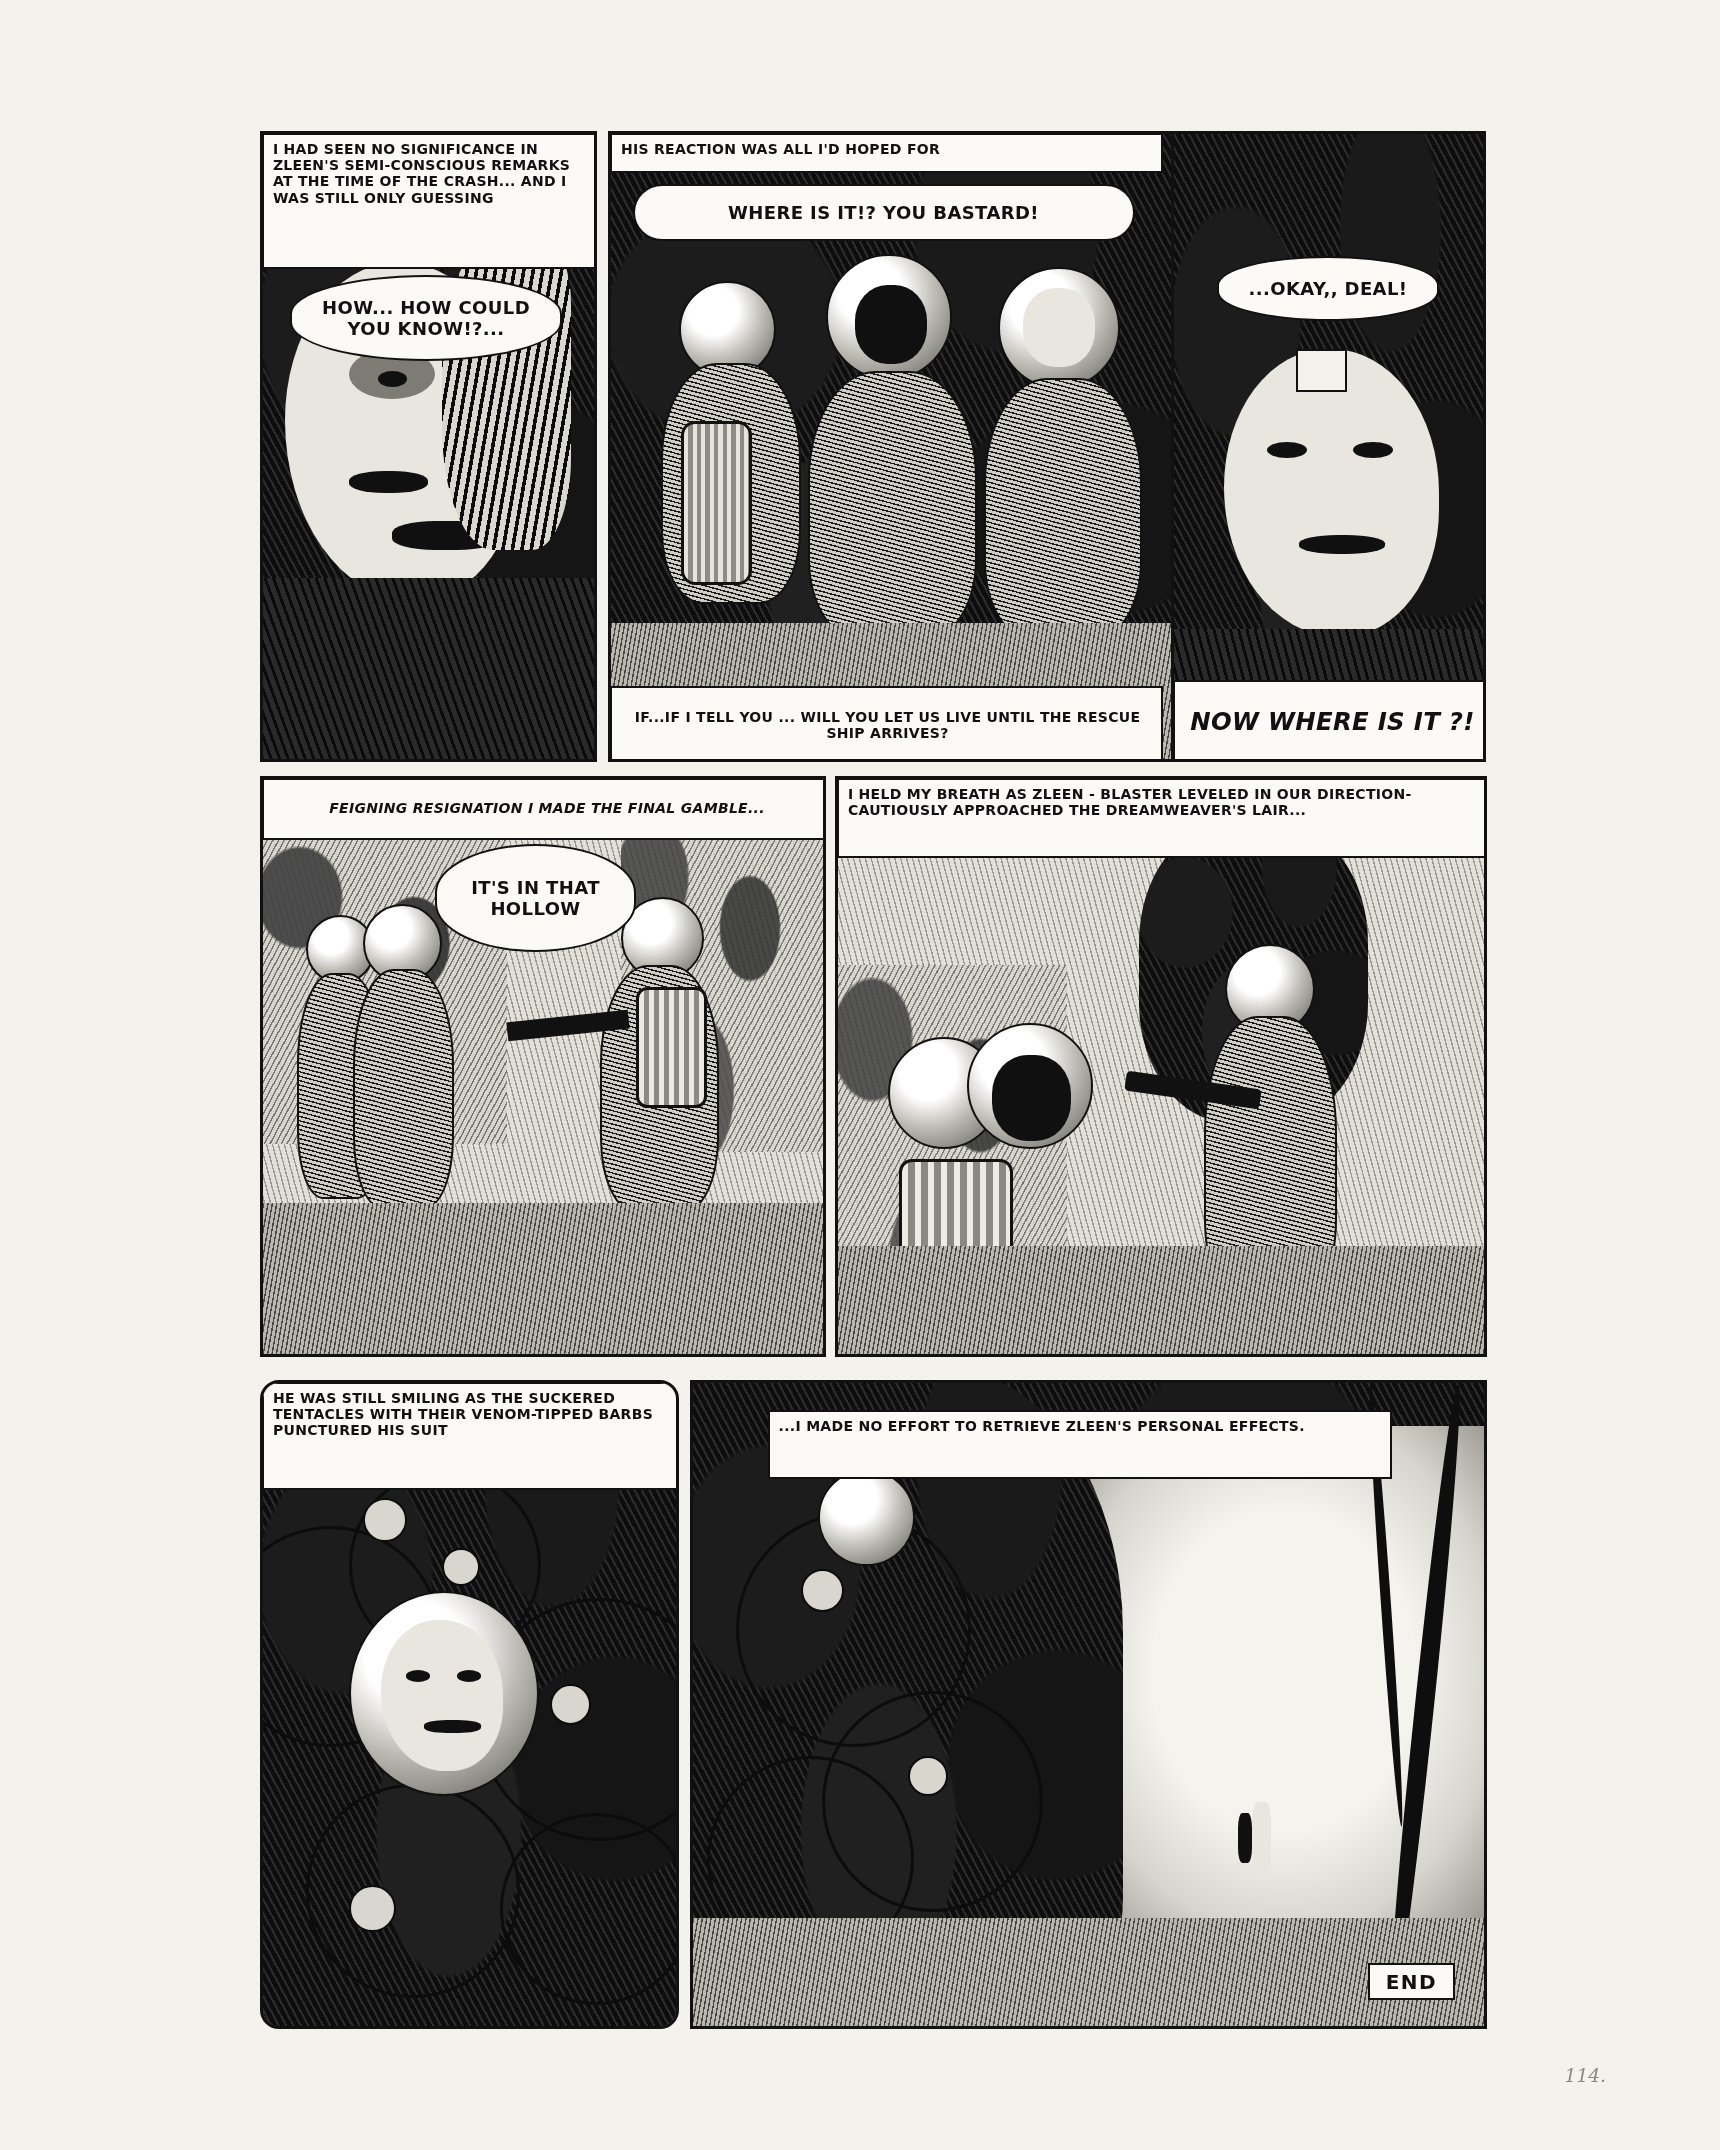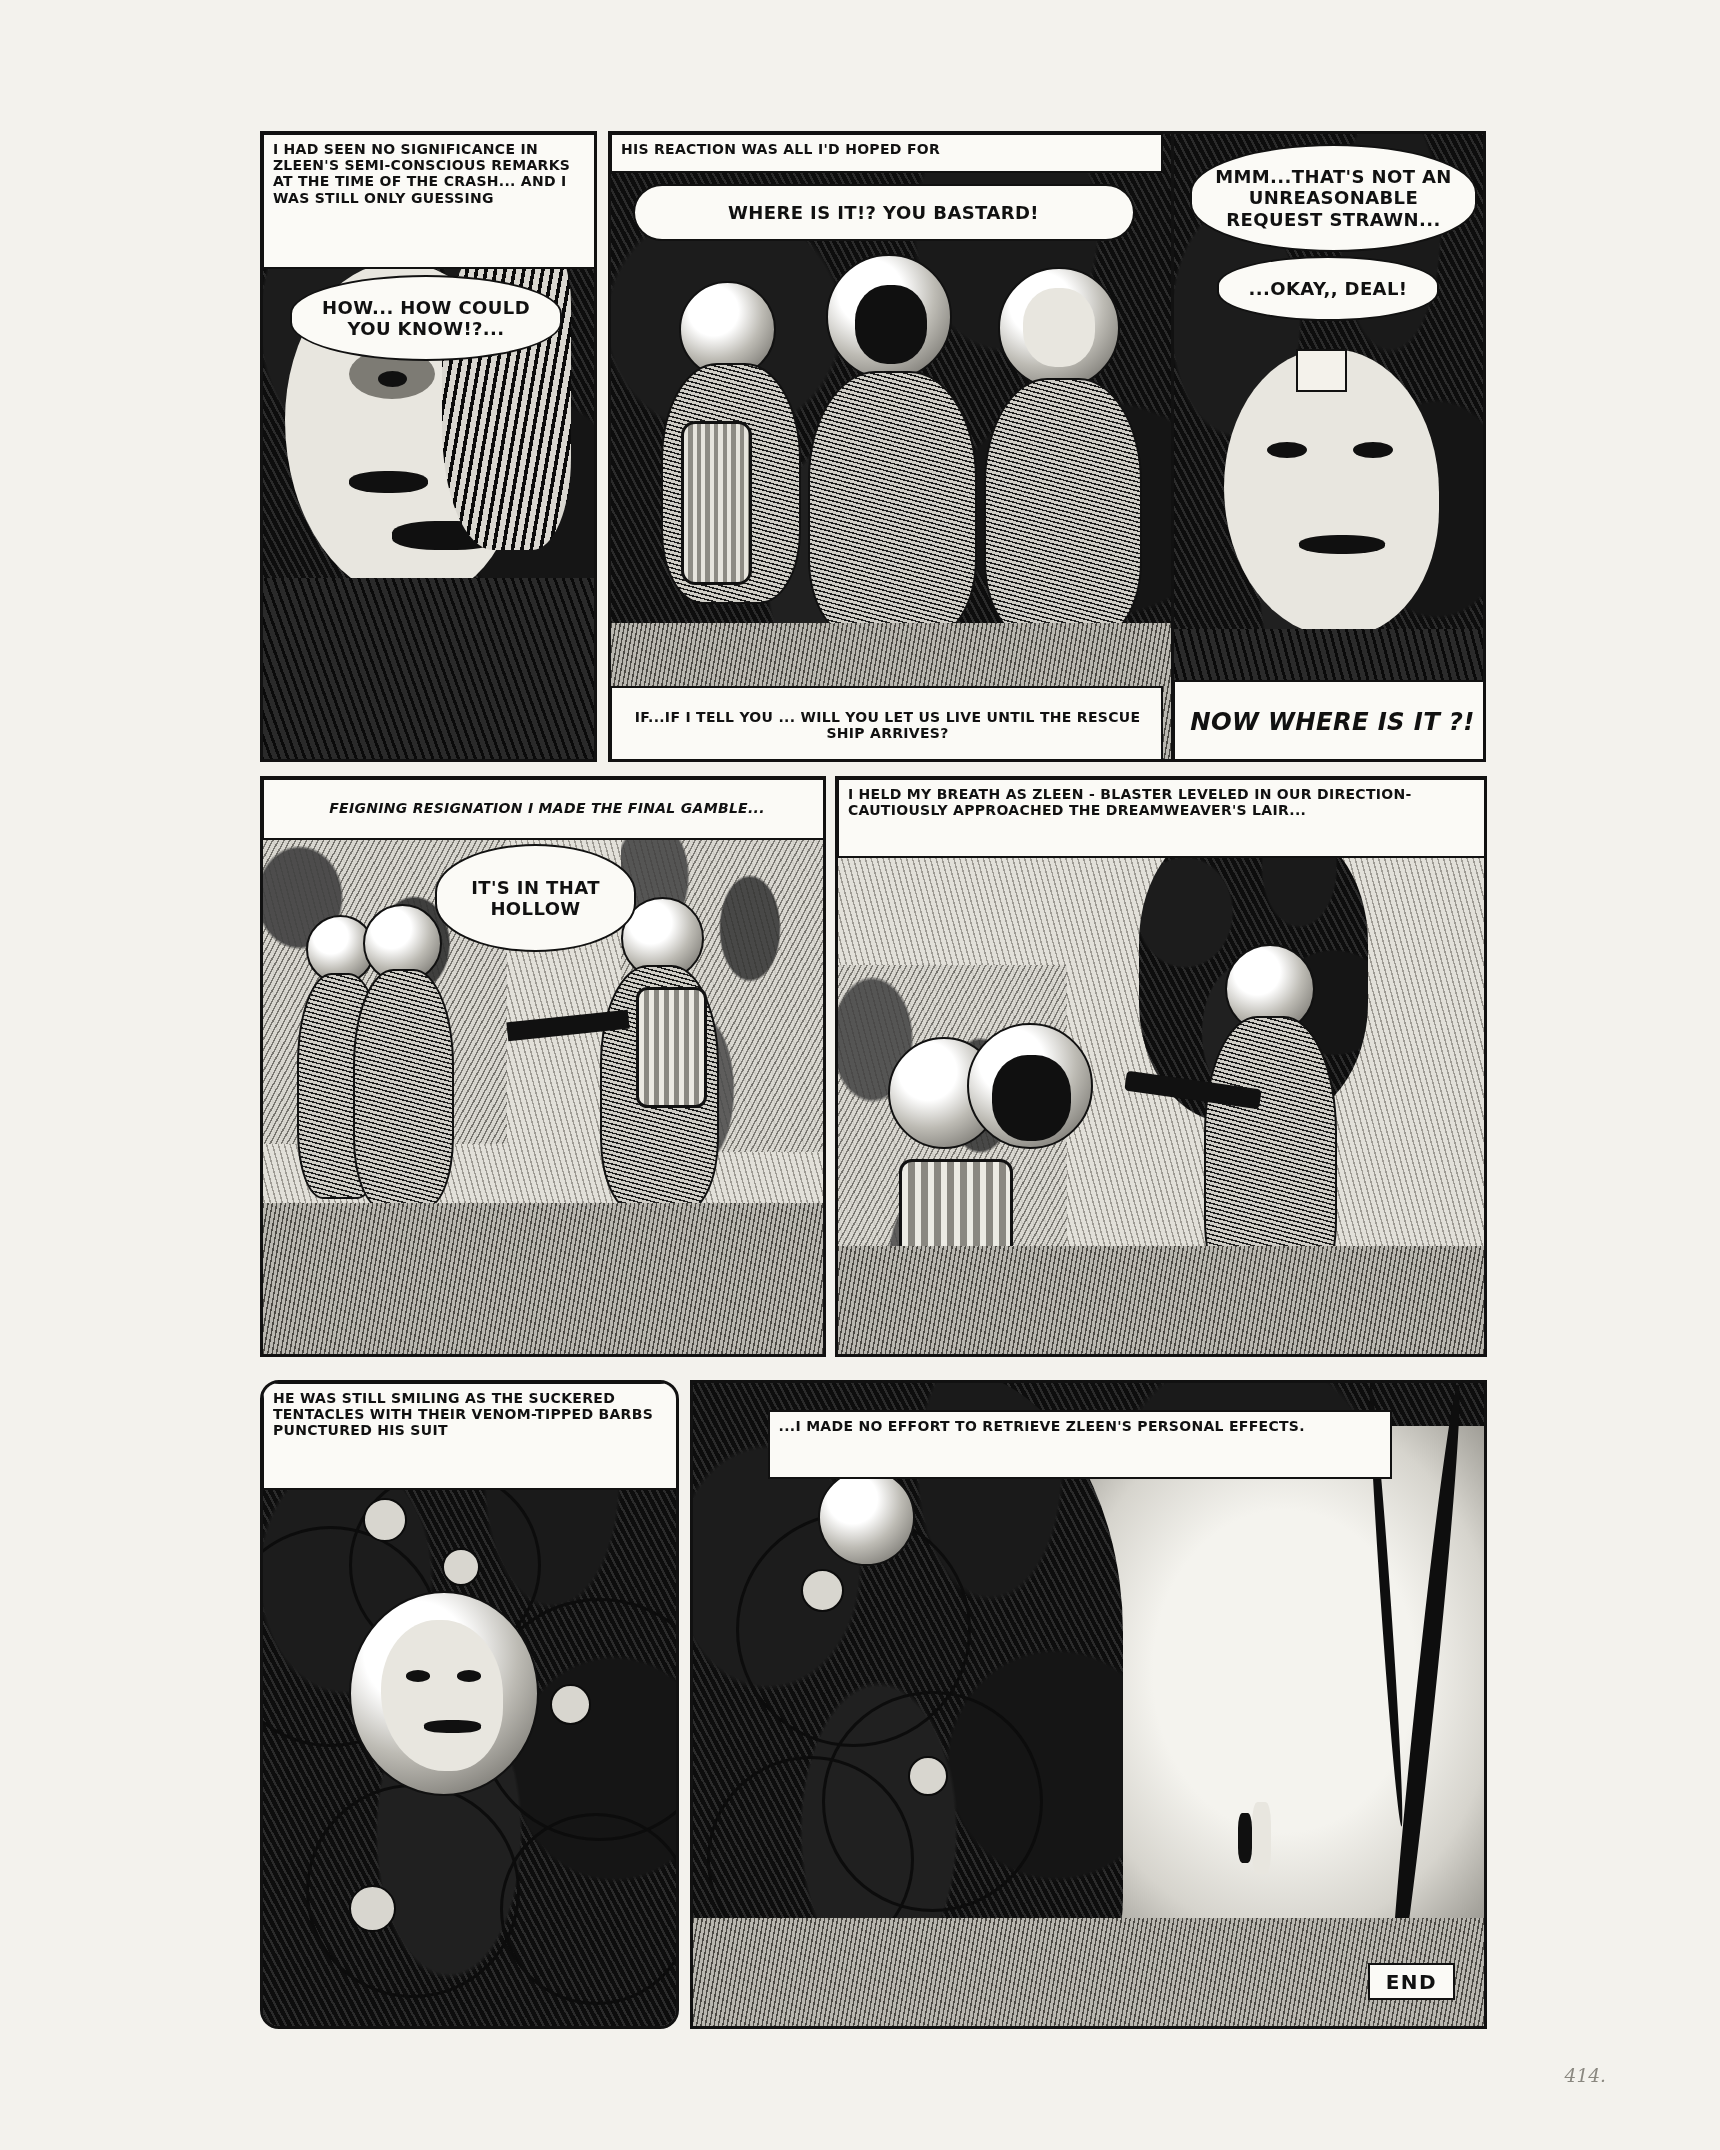--- a/index.html
+++ b/index.html
@@ -221,21 +221,20 @@
       <div class="foliage-dark" style="inset:0;"></div>
       <div class="blob light" style="left:50px; top:215px; width:215px; height:287px; border-radius:48% 50% 44% 52%;"></div>
       <div class="blob" style="left:93px; top:308px; width:40px; height:16px;"></div>
       <div class="blob" style="left:179px; top:308px; width:40px; height:16px;"></div>
       <div class="blob" style="left:125px; top:401px; width:86px; height:18.6px; border-radius:45%;"></div>
       <div style="position:absolute; left:122px; top:215px; width:47px; height:39px; background:#f4f2eb; border:2.9px solid #111;"></div>
       <div style="position:absolute; left:0; top:495px; width:315px; height:136px;
                   background: repeating-linear-gradient(75deg,#0a0a0a 0 2.9px,#2b2b2b 2.9px 8px);"></div>
     </div>
 
-    <div class="bubble" style="left:16px; top:10px; width:287px; height:108px;">MMM...THAT'S NOT AN UNREASONABLE REQUEST STRAWN...</div>
 
     <div class="bubble" style="left:43px; top:122px; width:222px; height:65px;">...OKAY,, DEAL!</div>
 
     <div class="caption" style="left:-0.7px; top:546px; width:317px; height:86px; display:flex; align-items:center; justify-content:center; text-align:center; font-size:24.4px; font-weight:700; font-style:italic;">NOW WHERE IS IT ?!</div>
   </div>
 
   <div class="panel" style="left:260px; top:776px; width:566px; height:581px;">
     <div class="art">
       <div class="foliage-light" style="inset:0;"></div>
       <div class="foliage-mid" style="left:0; top:57px; width:244px; height:308px; opacity:.9;"></div>
@@ -326,15 +325,15 @@
       <div class="suckers" style="left:215px; top:373px; width:36px; height:36px;"></div>
       <div class="helmet" style="left:125px; top:86px; width:93px; height:93px;"></div>
       <div class="ground" style="height:108px;"></div>
     </div>
 
     <div class="caption" style="left:75px; top:27px; width:624px; height:69px;">...I MADE NO EFFORT TO RETRIEVE ZLEEN'S PERSONAL EFFECTS.</div>
 
     <div class="endbox" style="right:29px; bottom:26px;">END</div>
   </div>
 
-  <div class="pagenum">414.</div>
+  <div class="pagenum">114.</div>
 </div>
 
 
 </body></html>

